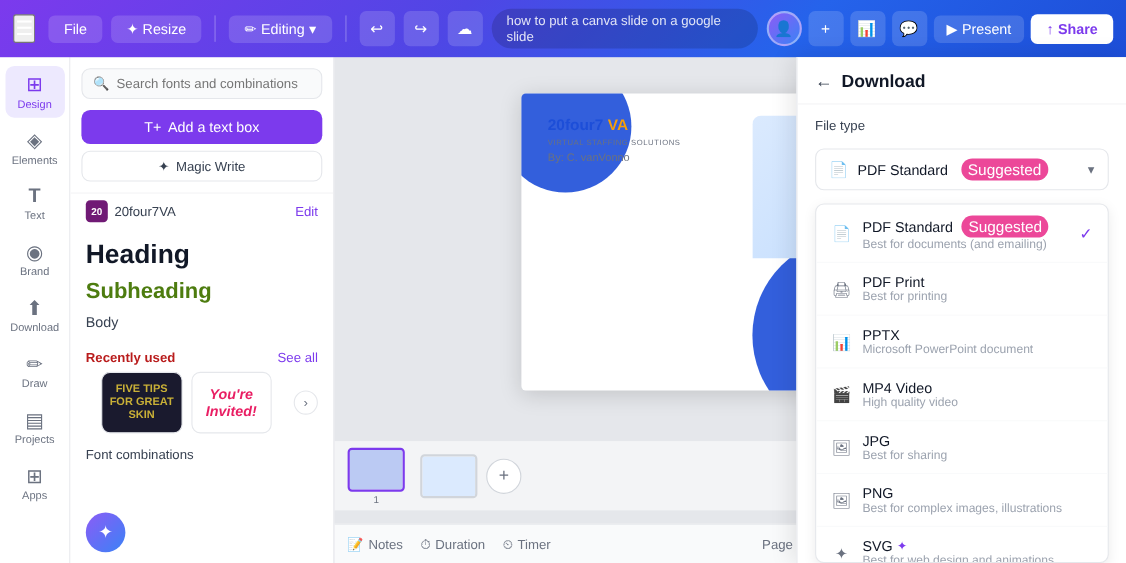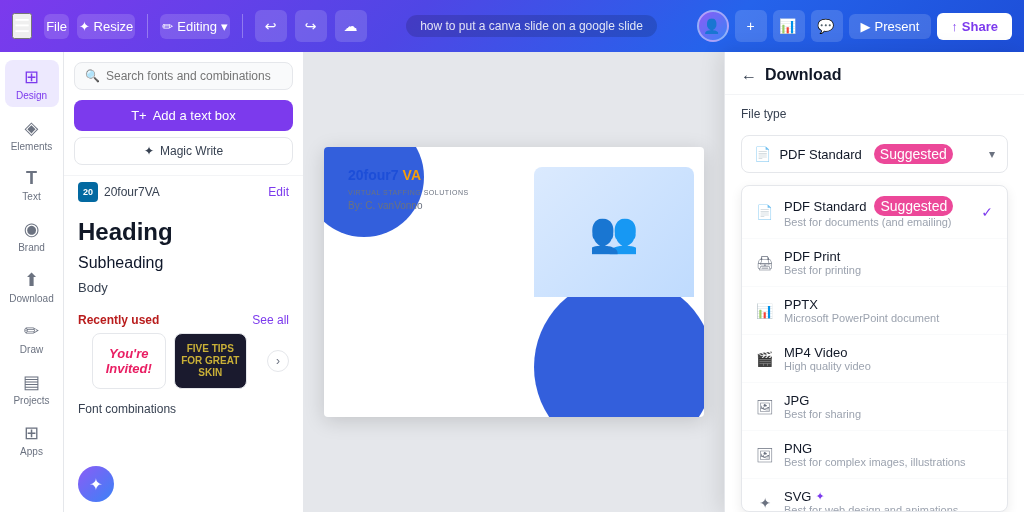--- a/index.html
+++ b/index.html
@@ -15,21 +15,21 @@
       gap: 8px;
       position: relative;
       z-index: 10;
     }
     .topbar-menu-icon { color: white; font-size: 18px; cursor: pointer; margin-right: 4px; }
     .topbar-btn {
       background: rgba(255,255,255,0.15);
       color: white;
       border: none;
       border-radius: 6px;
-      padding: 5px 2px;
+      padding: 5px 14px;
       font-size: 13px;
       cursor: pointer;
       display: flex;
       align-items: center;
       gap: 4px;
       white-space: nowrap;
     }
     .topbar-divider { width: 1px; height: 24px; background: rgba(255,255,255,0.3); margin: 0 4px; }
     .topbar-center {
       flex: 1;
@@ -132,30 +132,30 @@
       padding: 6px; font-size: 12px; cursor: pointer;
       display: flex; align-items: center; justify-content: center; gap: 6px;
     }
     .font-source-row {
       display: flex; align-items: center; justify-content: space-between;
       padding: 6px 14px;
       border-top: 1px solid #f3f4f6;
     }
     .font-source-left { display: flex; align-items: center; gap: 6px; }
     .font-source-icon {
-      width: 20px; height: 20px; background: #0369a1; border-radius: 4px;
+      width: 20px; height: 20px; background: #701a75; border-radius: 4px;
       display: flex; align-items: center; justify-content: center;
       color: white; font-size: 9px; font-weight: bold;
     }
     .font-source-name { font-size: 12px; color: #374151; }
     .edit-link { font-size: 12px; color: #7c3aed; cursor: pointer; }
 
     .text-style-list { padding: 6px 14px; }
     .text-heading { font-size: 24px; font-weight: 700; color: #111827; padding: 4px 0; cursor: pointer; }
-    .text-subheading { font-size: 16px; font-weight: 400; color: #0f172a; padding: 4px 0; cursor: pointer; }
+    .text-subheading { font-size: 20px; font-weight: 700; color: #4d7c0f; padding: 4px 0; cursor: pointer; }
     .text-body { font-size: 13px; color: #374151; padding: 4px 0; cursor: pointer; }
 
     .recently-used-header {
       display: flex; justify-content: space-between; align-items: center;
       padding: 8px 14px 6px;
     }
     .recently-used-label { font-size: 12px; color: #b91c1c; font-weight: 700; }
     .see-all-link { font-size: 12px; color: #7c3aed; cursor: pointer; }
 
     .font-thumbnails {
@@ -187,21 +187,21 @@
       color: white; font-size: 16px;
       margin: auto 14px 10px;
       align-self: flex-start;
     }
 
     
     .canvas-area {
       flex: 1;
       background: #e5e7eb;
       display: flex;
-      flex-direction: row;
+      flex-direction: column;
       overflow: hidden;
       position: relative;
       gap: 12px;
     }
     .canvas-wrapper {
       flex: 1;
       display: flex;
       align-items: center;
       justify-content: center;
       padding: 20px;
@@ -469,25 +469,25 @@
       <div class="text-body">Body</div>
     </div>
 
     <div class="recently-used-header">
       <span class="recently-used-label">Recently used</span>
       <span class="see-all-link">See all</span>
     </div>
 
     <div style="display:flex; align-items:center; padding: 0 14px; gap:6px;">
       <div class="font-thumbnails" style="flex:1;">
+        <div class="font-thumb font-thumb-1">
+          <span class="font-thumb-1-text">FIVE TIPS FOR GREAT SKIN</span>
+        </div>
         <div class="font-thumb font-thumb-2">
           <span class="font-thumb-2-text">You're Invited!</span>
-        </div>
-        <div class="font-thumb font-thumb-1">
-          <span class="font-thumb-1-text">FIVE TIPS FOR GREAT SKIN</span>
         </div>
       </div>
       <div class="scroll-arrow">›</div>
     </div>
 
     <div class="font-combo-section">
       <span class="font-combo-label">Font combinations</span>
     </div>
 
     <div style="flex:1;"></div>

